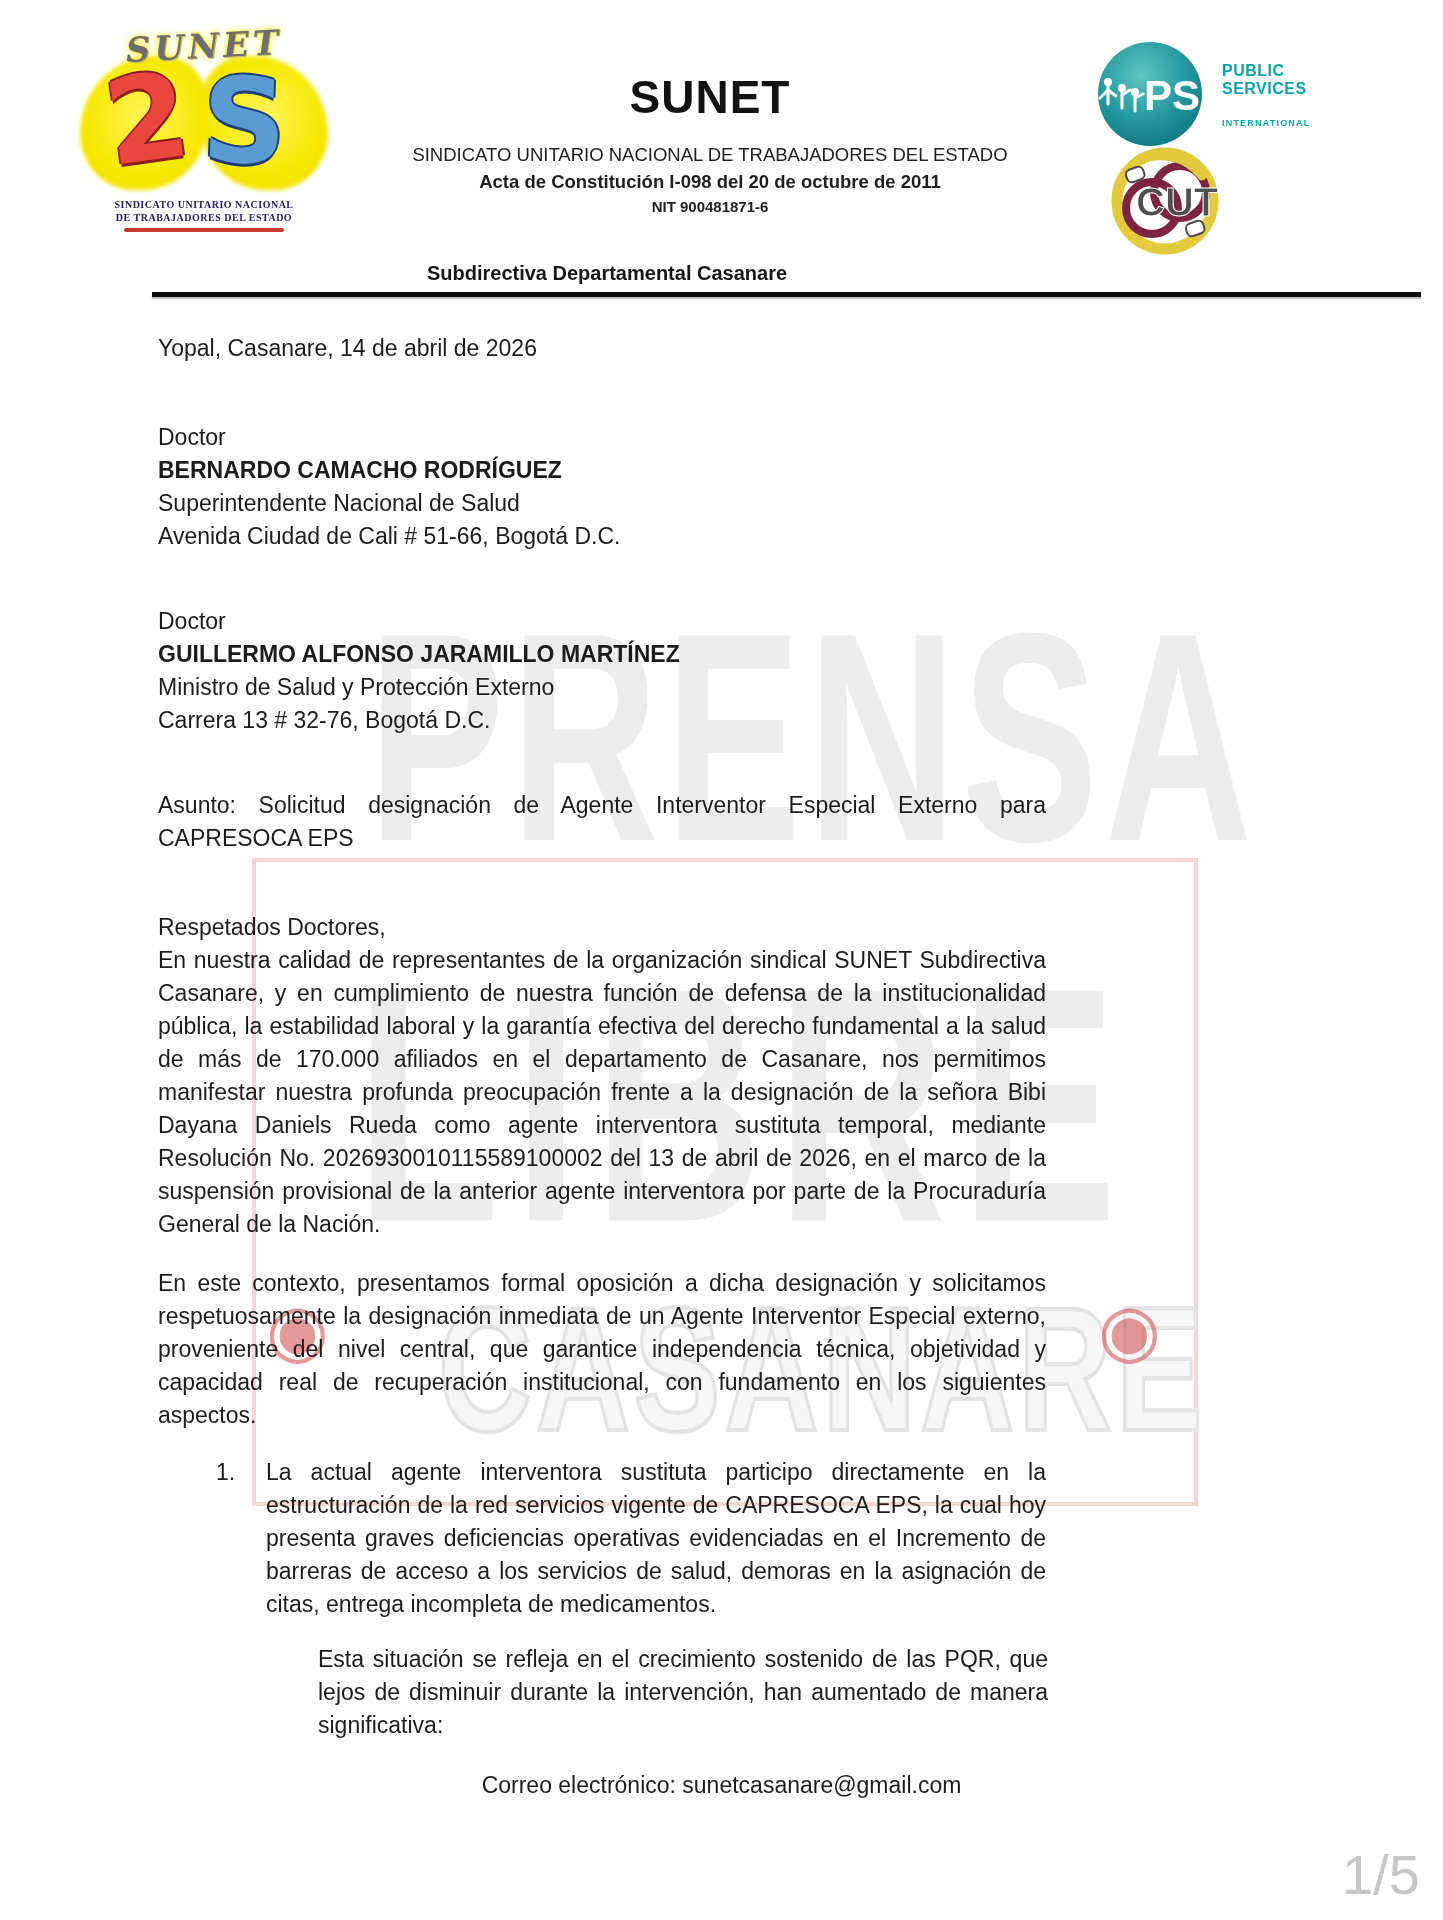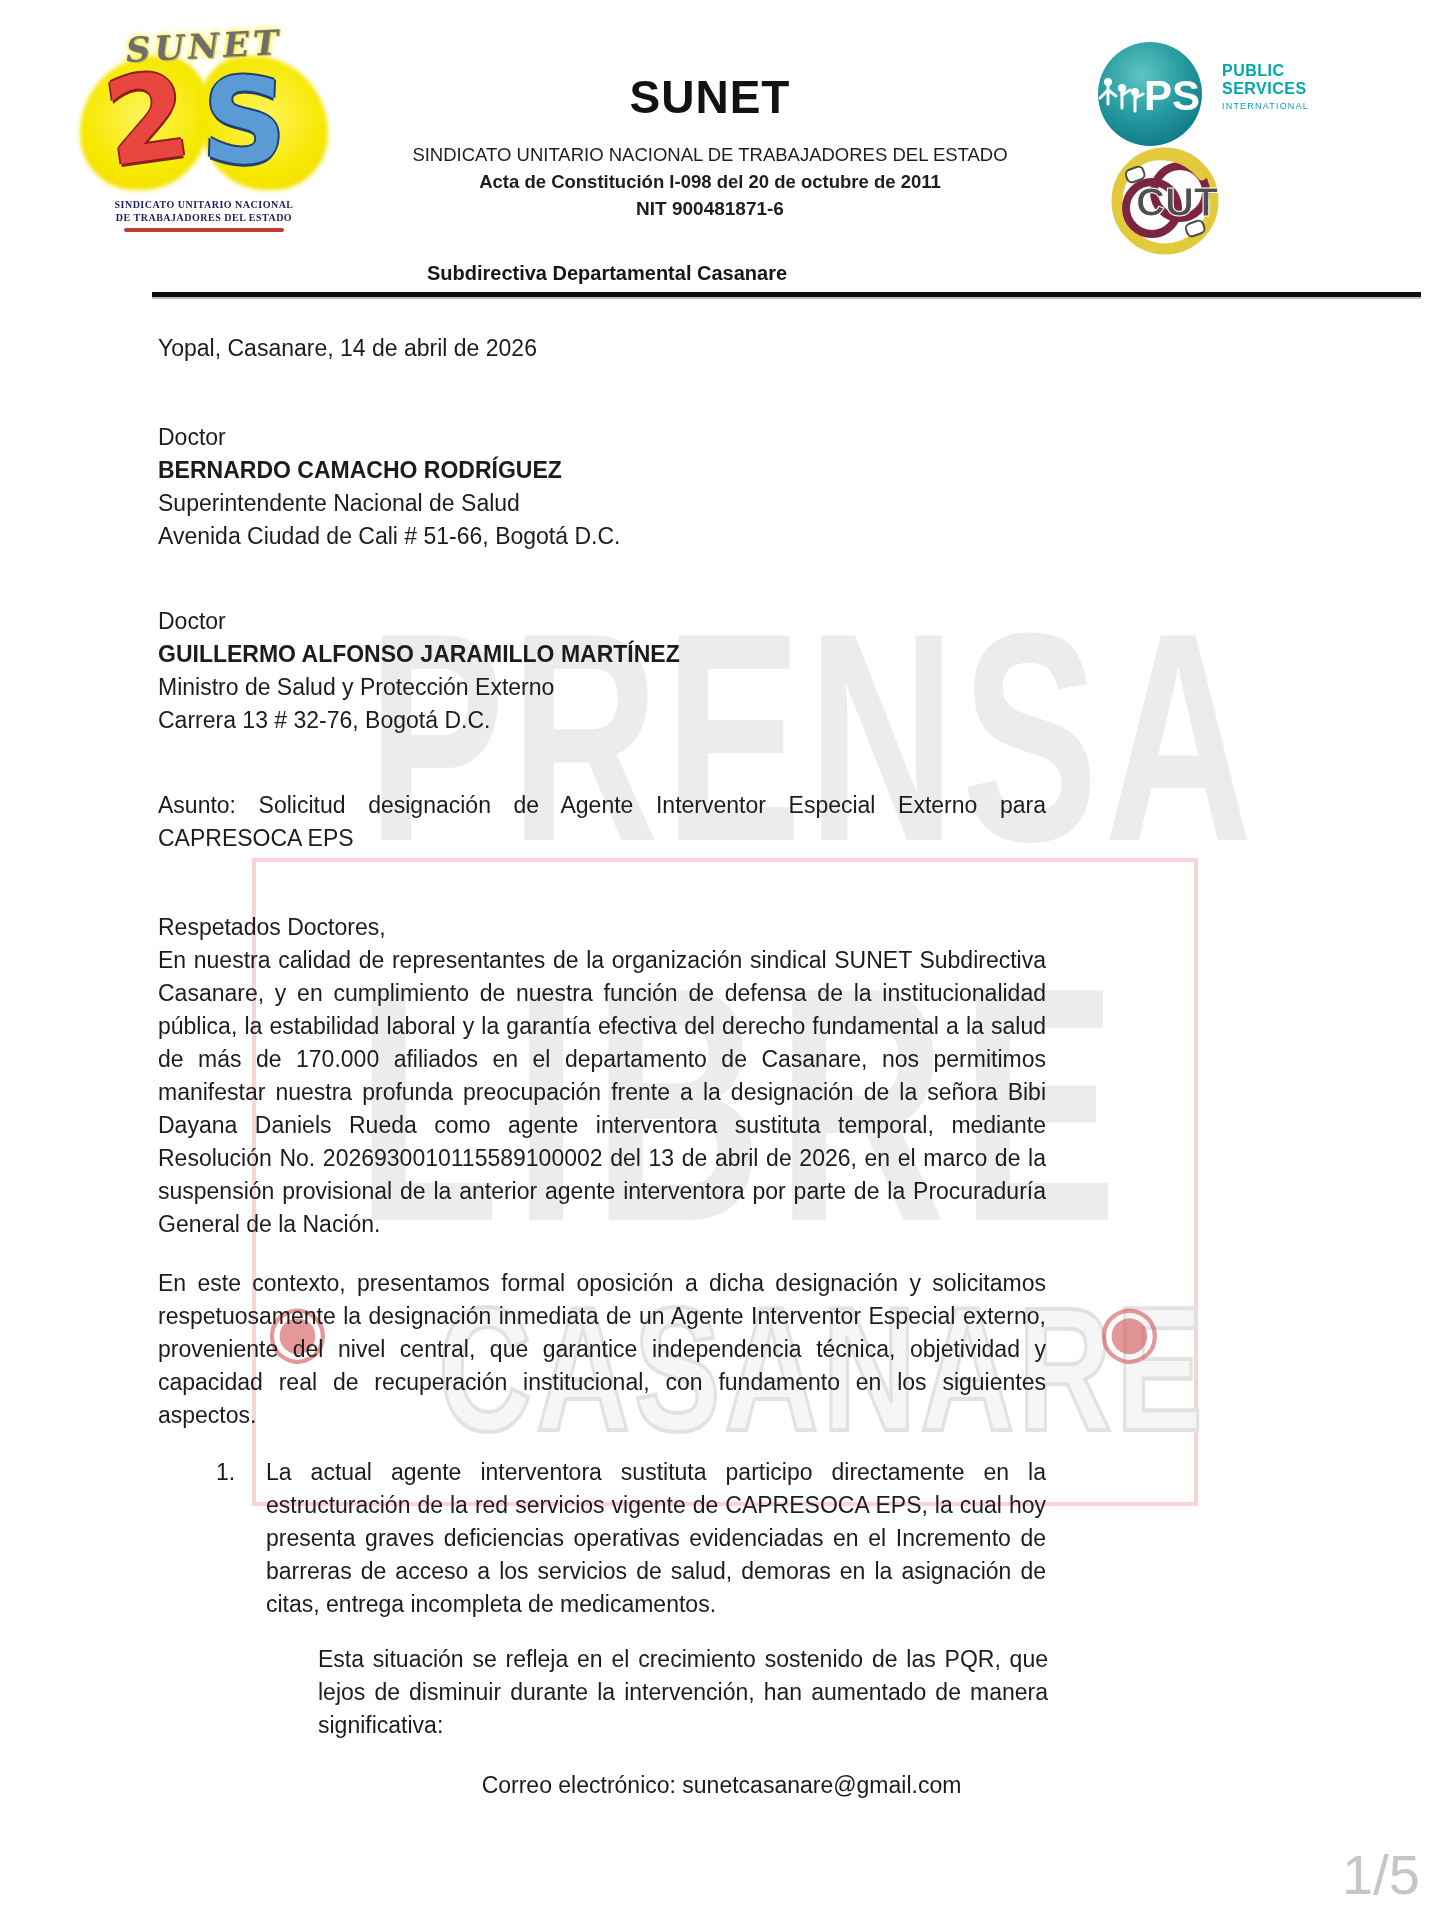--- a/index.html
+++ b/index.html
@@ -57,31 +57,31 @@
     position:absolute;left:0;right:0;top:172px;text-align:center;
     font-family:"Liberation Serif",serif;font-weight:700;font-size:10px;
     color:#1d1d5e;line-height:13px;letter-spacing:0.5px;
   }
   .sunet-bar{position:absolute;left:58px;right:58px;top:202px;height:4px;background:#c43b36;border-radius:2px;}
   
   .header-center{position:absolute;left:330px;top:70px;width:760px;text-align:center;}
   .h-title{font-size:46px;font-weight:800;letter-spacing:1px;color:#121212;}
   .h-sub1{margin-top:20px;font-size:18.5px;font-weight:500;color:#1e1e1e;}
   .h-sub2{margin-top:5px;font-size:18.5px;font-weight:600;color:#1e1e1e;}
-  .h-sub3{margin-top:5px;font-size:19px;font-weight:600;color:#1e1e1e;}
+  .h-sub3{margin-top:5px;font-size:15px;font-weight:600;color:#1e1e1e;}
   .h-dept{
     position:absolute;left:0;top:262px;width:1214px;text-align:center;
     font-size:20px;font-weight:600;color:#161616;
   }
   .h-rule{position:absolute;left:152px;right:22px;top:292px;height:5px;background:#0d0d0d;box-shadow:0 2px 1px rgba(0,0,0,0.25);}
   
   .psi{position:absolute;left:1094px;top:38px;width:320px;height:112px;}
   .psi-caption{position:absolute;left:128px;top:24px;line-height:1;}
   .psi-cap-big{font-size:16px;font-weight:800;color:#00a7ad;line-height:18px;letter-spacing:0.5px;}
-  .psi-cap-small{margin-top:4px;font-size:9px;font-weight:400;color:#00a7ad;letter-spacing:1.2px;}
+  .psi-cap-small{margin-top:21px;font-size:9px;font-weight:700;color:#00a7ad;letter-spacing:1.2px;}
   
   .cut{position:absolute;left:1106px;top:142px;width:120px;height:118px;}
   
   .content{position:absolute;left:158px;top:332px;width:888px;z-index:2;font-size:23px;line-height:33px;}
   .just{text-align:justify;}
   .date-line{margin-bottom:56px;}
   .recipient{margin-bottom:20px;}
   .recipient .name{font-weight:700;}
   .recipient-gap{margin-bottom:52px;}
   .subject{margin-bottom:56px;}

